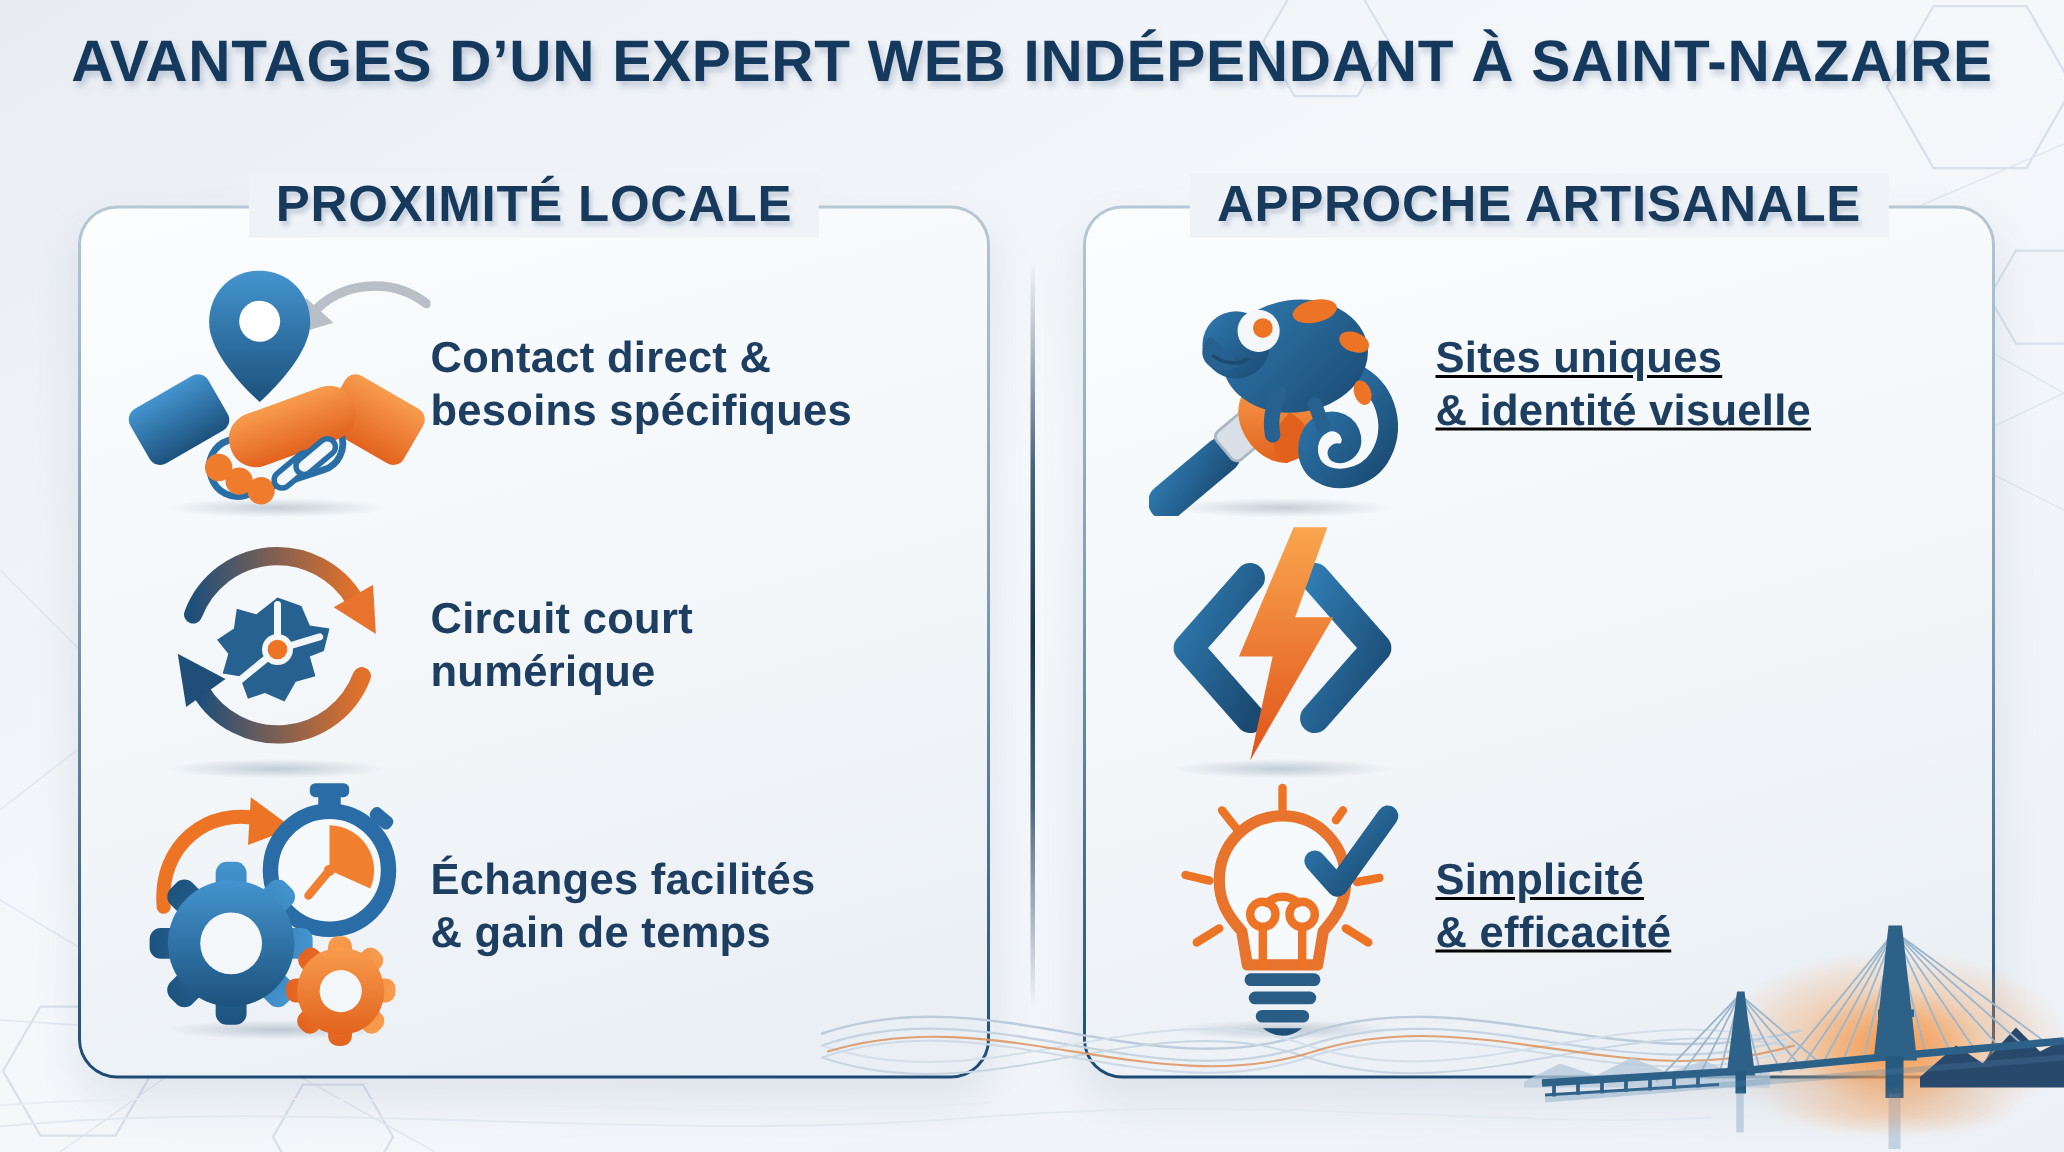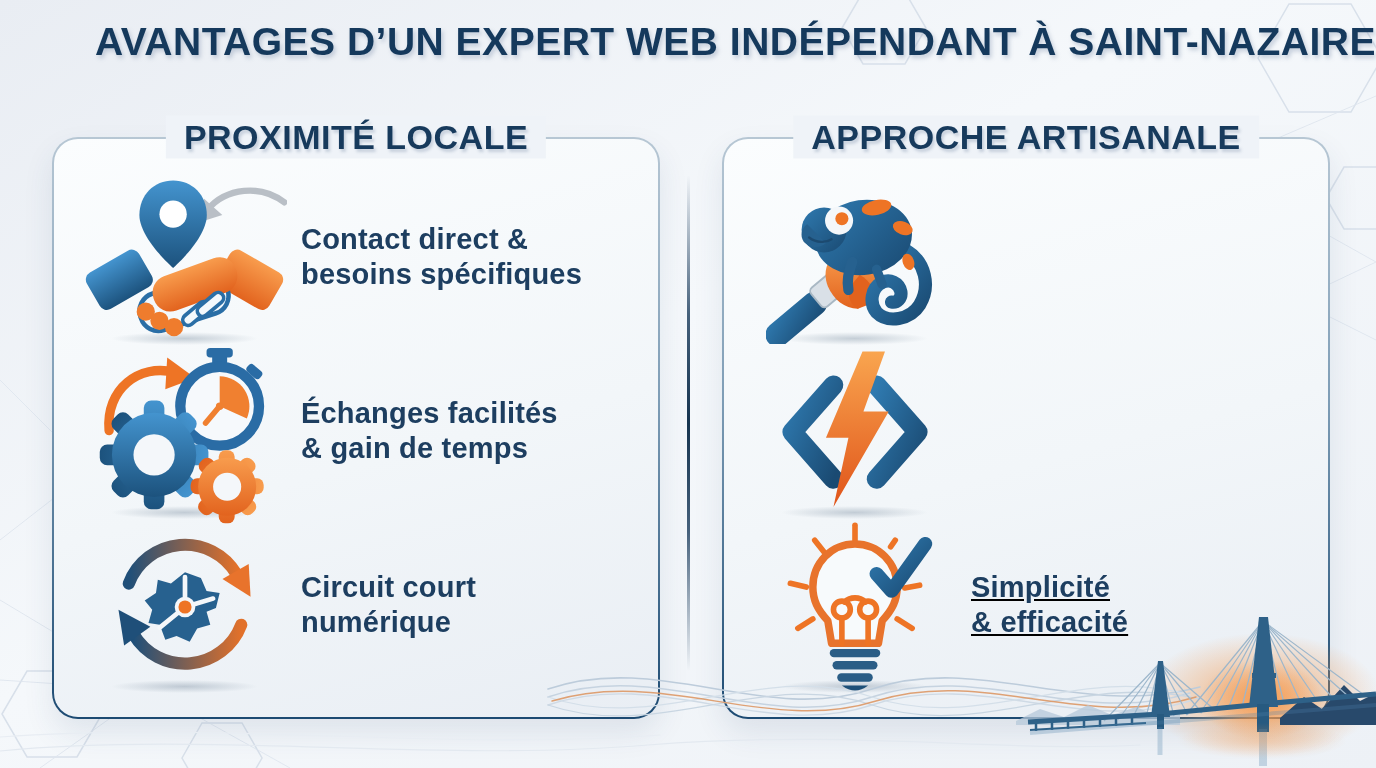--- a/index.html
+++ b/index.html
@@ -7,21 +7,21 @@
     width:1376px;height:768px;overflow:hidden;
     font-family:"Liberation Sans","DejaVu Sans",sans-serif;
   }
   .stage{
     position:relative;width:1376px;height:768px;overflow:hidden;
     background:linear-gradient(150deg,#e9edf3 0%,#f5f8fb 45%,#edf1f6 100%);
   }
   .bg-pattern{position:absolute;inset:0;z-index:0;}
   .title{
     position:absolute;top:20px;left:0;right:0;z-index:3;
-    text-align:right;font-size:39px;font-weight:800;letter-spacing:.5px;
+    text-align:center;font-size:39px;font-weight:800;letter-spacing:.5px;
     color:#15395c;white-space:nowrap;
     text-shadow:2px 3px 4px rgba(110,130,160,.35);
   }
   .card{
     position:absolute;top:137px;width:604px;height:578px;z-index:2;
     border-radius:26px;padding:2px;
     background:linear-gradient(180deg,#b7c7d4 0%,#7e9db6 45%,#1c4a72 100%);
     box-shadow:0 14px 30px rgba(40,70,110,.10);
   }
   .card-left{left:52px;}
@@ -32,21 +32,21 @@
     display:flex;flex-direction:column;justify-content:space-between;
     padding:34px 20px 28px 28px;
   }
   .card-header{
     position:absolute;top:0;left:50%;transform:translate(-50%,-50%);
     background:#eff3f8;padding:2px 18px;white-space:nowrap;
     font-size:34px;font-weight:800;letter-spacing:.5px;color:#173a5c;
     text-shadow:2px 3px 3px rgba(110,130,160,.3);
     text-align:right;
   }
-  .row{display:flex;align-items:center;gap:14px;height:168px;}
+  .row{display:flex;align-items:center;height:168px;}
   .icon{
     position:relative;width:205px;height:168px;flex:none;
     display:flex;align-items:center;justify-content:center;
   }
   .icon::after{
     content:"";position:absolute;left:14%;bottom:-4px;width:72%;height:13px;
     background:radial-gradient(closest-side,rgba(70,95,120,.28),rgba(70,95,120,0));
   }
   .icon svg{position:relative;z-index:1;width:178px;height:auto;display:block;}
   .icon.wide svg{width:206px;}
@@ -134,20 +134,41 @@
             <rect x="76" y="100" width="96" height="40" rx="19" transform="rotate(-20 124 120)" fill="url(#gOrange)"></rect>
             <circle cx="70" cy="150" r="10" fill="#ef7c2d"></circle>
             <circle cx="85" cy="160" r="10" fill="#ef7c2d"></circle>
             <circle cx="101" cy="167" r="10" fill="#ef7c2d"></circle>
             <rect x="108" y="146" width="34" height="12" rx="6" transform="rotate(-40 125 152)" fill="#f3f8fc" stroke="#2a6ea6" stroke-width="4"></rect>
             <rect x="124" y="136" width="34" height="12" rx="6" transform="rotate(-40 141 142)" fill="#f3f8fc" stroke="#2a6ea6" stroke-width="4"></rect>
           </svg>
         </div>
         <div class="item-label">Contact direct &amp;
 besoins spécifiques</div>
+      </div>
+
+      <div class="row">
+        <div class="icon">
+          <svg viewBox="0 0 190 185">
+            <path d="M35,70 A64,64 0 0 1 150,60" fill="none" stroke="url(#gRing)" stroke-width="13" stroke-linecap="round"></path>
+            <polygon points="165,84 163,49 135,65" fill="#e8732c"></polygon>
+            <path d="M155,114 A64,64 0 0 1 40,124" fill="none" stroke="url(#gRing)" stroke-width="13" stroke-linecap="round"></path>
+            <polygon points="24,98 30,136 58,116" fill="#1f4f79"></polygon>
+            <path d="M95,58 L112,64 L118,78 L132,80 L128,96 L118,100 L122,114 L108,118 L100,132 L86,126 L74,130 L68,114 L56,112 L60,98 L52,88 L64,80 L66,66 L80,70 Z" fill="#27618f"></path>
+            <g stroke="#f4f7fa" stroke-width="5" stroke-linecap="round">
+              <line x1="95" y1="95" x2="95" y2="63"></line>
+              <line x1="95" y1="95" x2="68" y2="117"></line>
+              <line x1="95" y1="95" x2="125" y2="86"></line>
+            </g>
+            <circle cx="95" cy="95" r="11" fill="#f4f7fa"></circle>
+            <circle cx="95" cy="95" r="7" fill="#ee7425"></circle>
+          </svg>
+        </div>
+        <div class="item-label">Circuit court
+numérique</div>
       </div>
 
       <div class="row">
         <div class="icon">
           <svg viewBox="0 0 190 204">
             <path d="M14,102 C10,58 46,30 84,40" fill="none" stroke="#ee7425" stroke-width="10" stroke-linecap="round"></path>
             <polygon points="76,24 106,46 74,58" fill="#ee7425"></polygon>
             <rect x="124" y="22" width="16" height="12" fill="#2a6ca5"></rect>
             <rect x="118" y="14" width="28" height="10" rx="4" fill="#2a6ca5"></rect>
             <rect x="160" y="34" width="18" height="10" rx="4" transform="rotate(40 169 39)" fill="#2a6ca5"></rect>
@@ -168,41 +189,20 @@
               <rect x="131" y="123" width="17" height="78" rx="7" transform="rotate(45 140 162)"></rect>
               <rect x="131" y="123" width="17" height="78" rx="7" transform="rotate(90 140 162)"></rect>
               <rect x="131" y="123" width="17" height="78" rx="7" transform="rotate(135 140 162)"></rect>
               <circle cx="140" cy="162" r="31"></circle>
             </g>
             <circle cx="140" cy="162" r="15" fill="#f4f7fa"></circle>
           </svg>
         </div>
         <div class="item-label">Échanges facilités
 &amp; gain de temps</div>
-      </div>
-
-      <div class="row">
-        <div class="icon">
-          <svg viewBox="0 0 190 185">
-            <path d="M35,70 A64,64 0 0 1 150,60" fill="none" stroke="url(#gRing)" stroke-width="13" stroke-linecap="round"></path>
-            <polygon points="165,84 163,49 135,65" fill="#e8732c"></polygon>
-            <path d="M155,114 A64,64 0 0 1 40,124" fill="none" stroke="url(#gRing)" stroke-width="13" stroke-linecap="round"></path>
-            <polygon points="24,98 30,136 58,116" fill="#1f4f79"></polygon>
-            <path d="M95,58 L112,64 L118,78 L132,80 L128,96 L118,100 L122,114 L108,118 L100,132 L86,126 L74,130 L68,114 L56,112 L60,98 L52,88 L64,80 L66,66 L80,70 Z" fill="#27618f"></path>
-            <g stroke="#f4f7fa" stroke-width="5" stroke-linecap="round">
-              <line x1="95" y1="95" x2="95" y2="63"></line>
-              <line x1="95" y1="95" x2="68" y2="117"></line>
-              <line x1="95" y1="95" x2="125" y2="86"></line>
-            </g>
-            <circle cx="95" cy="95" r="11" fill="#f4f7fa"></circle>
-            <circle cx="95" cy="95" r="7" fill="#ee7425"></circle>
-          </svg>
-        </div>
-        <div class="item-label">Circuit court
-numérique</div>
       </div>
 
     </div>
   </div>
 
   <div class="card card-right">
     <div class="card-header">APPROCHE ARTISANALE</div>
     <div class="card-inner">
 
       <div class="row">
@@ -219,20 +219,22 @@
             <path d="M92,98 C88,110 86,118 88,128" fill="none" stroke="#26618f" stroke-width="11" stroke-linecap="round"></path>
             <path d="M118,106 L124,122" fill="none" stroke="#26618f" stroke-width="10" stroke-linecap="round"></path>
             <ellipse cx="118" cy="40" rx="16" ry="8" transform="rotate(-12 118 40)" fill="#ee7425"></ellipse>
             <ellipse cx="146" cy="62" rx="11" ry="7" transform="rotate(20 146 62)" fill="#ee7425"></ellipse>
             <ellipse cx="152" cy="98" rx="9" ry="6" transform="rotate(70 152 98)" fill="#ee7425"></ellipse>
             <path d="M46,72 C54,78 64,78 70,74" fill="none" stroke="#1c4a70" stroke-width="2.5" stroke-linecap="round"></path>
             <circle cx="78" cy="54" r="15" fill="#f4f7fa"></circle>
             <circle cx="81" cy="52" r="7" fill="#ee7425"></circle>
           </svg>
         </div>
+        <div class="item-label">Sites uniques
+&amp; identité visuelle</div>
       </div>
 
       <div class="row">
         <div class="icon">
           <svg viewBox="0 0 190 185">
             <path d="M72,44 L28,94 L72,144" fill="none" stroke="url(#gBlueD)" stroke-width="21" stroke-linecap="round" stroke-linejoin="round"></path>
             <path d="M118,44 L162,94 L118,144" fill="none" stroke="url(#gBlueD)" stroke-width="21" stroke-linecap="round" stroke-linejoin="round"></path>
             <path d="M103,8 L64,100 L88,100 L72,174 L131,72 L104,72 L127,8 Z" fill="url(#gBolt)"></path>
           </svg>
         </div>

